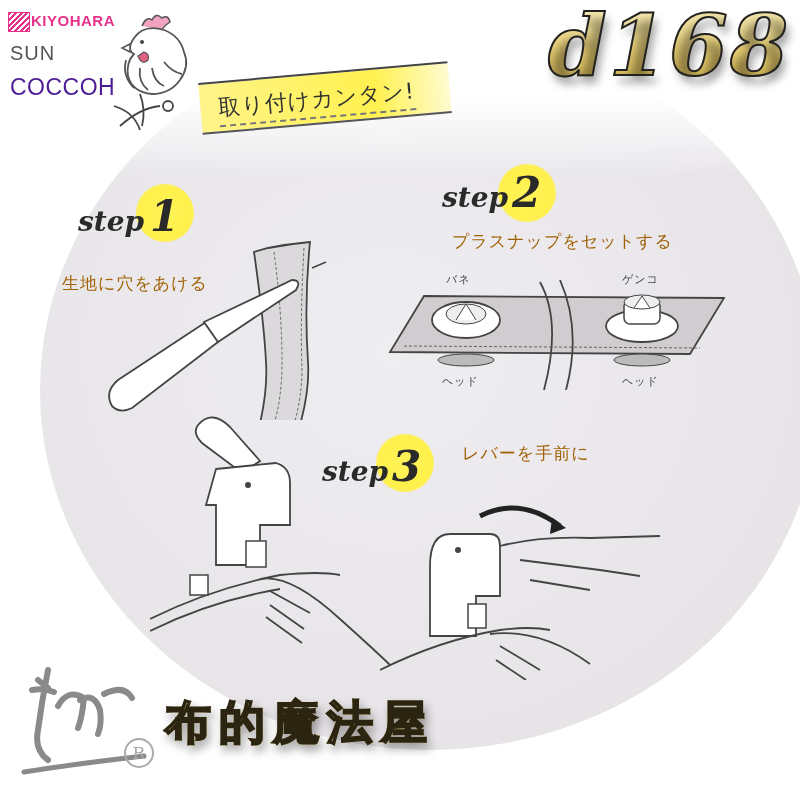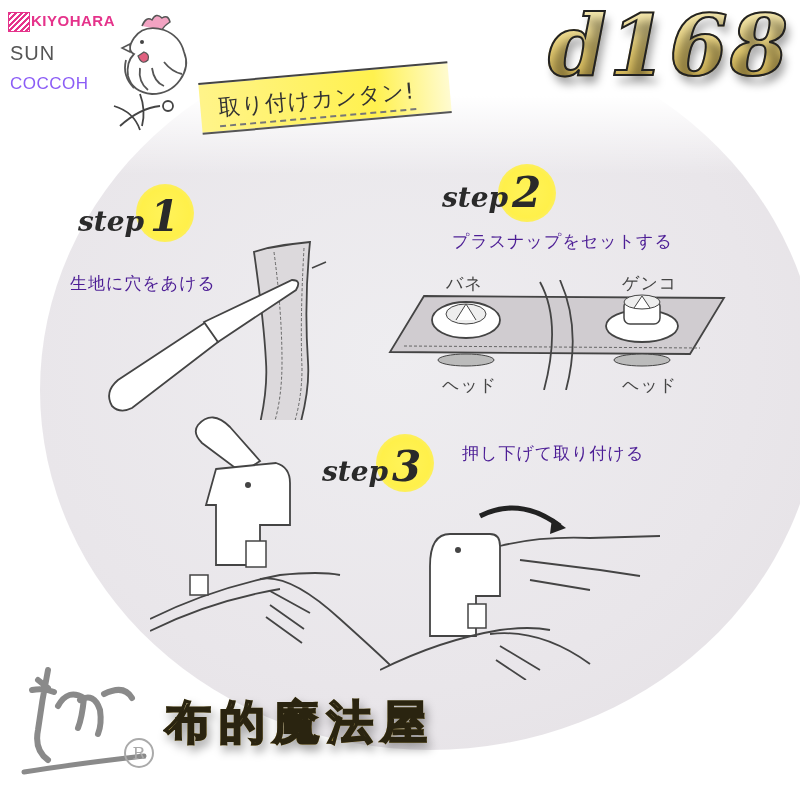--- a/index.html
+++ b/index.html
@@ -19,21 +19,21 @@
   
   .brand { position: absolute; left: 4px; top: 6px; width: 200px; height: 125px; }
   .kiyohara { position: absolute; left: 4px; top: 6px; display: flex; align-items: flex-start; }
   .k-box {
     width: 22px; height: 20px; margin-right: 1px;
     background: repeating-linear-gradient(135deg, #e5338b 0 2px, #ffffff 2px 4px);
     border: 1px solid #e5338b;
   }
   .kiyohara-text { font-family: "Liberation Sans", sans-serif; font-weight: bold; font-size: 15px; color: #e5338b; letter-spacing: 0.5px; }
   .sun { position: absolute; left: 6px; top: 36px; font-family: "Liberation Sans", sans-serif; font-size: 20px; color: #555; letter-spacing: 1px; }
-  .coccoh { position: absolute; left: 6px; top: 68px; font-family: "Liberation Sans", sans-serif; font-size: 17px; color: #8b5cf6; letter-spacing: 0.5px; }
+  .coccoh { position: absolute; left: 6px; top: 68px; font-family: "Liberation Sans", sans-serif; font-size: 23px; color: #4c1d95; letter-spacing: 0.5px; }
   .chicken { position: absolute; left: 108px; top: 6px; }
 
   .product-code {
     position: absolute; left: 548px; top: -4px;
     font-family: "DejaVu Serif", serif; font-style: italic; font-weight: bold;
     font-size: 84px; letter-spacing: 2px;
     color: #e8d68a;
     -webkit-text-stroke: 2px #222;
     text-shadow: 4px 8px 8px rgba(0,0,0,0.35);
     background: linear-gradient(180deg, #fbf4c8 0%, #e5cc72 55%, #c9a946 100%);
@@ -64,22 +64,22 @@
   .step-num {
     font-family: "DejaVu Serif", serif; font-weight: bold; font-style: italic;
     font-size: 42px; color: #2a2a2a; position: relative; z-index: 2; line-height: 1;
   }
   .yellow-dot {
     position: absolute; width: 58px; height: 58px; border-radius: 50%;
     background: radial-gradient(circle, #fff35a 0%, #fff04a 60%, rgba(255,240,74,0.6) 100%);
     z-index: 1;
   }
 
-  .instr { position: absolute; font-size: 17px; color: #4c1d95; letter-spacing: 1px; line-height: 1.35; }
-  .part-label { position: absolute; font-size: 17px; color: #444; letter-spacing: 1px; text-align: center; }
+  .instr { position: absolute; font-size: 17px; color: #a16207; letter-spacing: 1px; line-height: 1.35; }
+  .part-label { position: absolute; font-size: 11px; color: #444; letter-spacing: 1px; text-align: center; }
 
   .illus { position: absolute; }
 
   
   .footer-mark { position: absolute; left: 18px; top: 660px; }
   .reg { position: absolute; left: 124px; top: 738px; width: 30px; height: 30px; border: 2px solid #aaa; border-radius: 50%;
          font-family: "DejaVu Serif", serif; font-size: 17px; color: #aaa; text-align: center; line-height: 26px; }
   .shop-name {
     position: absolute; left: 165px; top: 692px;
     font-family: "DejaVu Sans", sans-serif; font-weight: bold; font-size: 46px; letter-spacing: 8px;
@@ -120,21 +120,21 @@
 </svg>
 <div class="tag">
   <span class="tag-text">取り付けカンタン!</span>
 </div>
 
 <div class="step-title" style="left:78px; top:196px;">
   <div class="yellow-dot" style="left:58px; top:-12px;"></div>
   <span class="step-word">step</span>
   <span class="step-num" style="margin-left:6px;">1</span>
 </div>
-<div class="instr" style="left:70px; top:272px;">生地に穴をあける</div>
+<div class="instr" style="left:62px; top:272px;">生地に穴をあける</div>
 
 <svg class="illus" style="left:100px; top:230px;" width="270" height="190" viewBox="0 0 270 190">
   <path d="M168 18 q20-4 42-6 q-6 60 -2 120 q2 30 -10 70 l-40 0 q10-40 8-70 q-2-40 -12-110z" fill="#dcd9dc" stroke="#444" stroke-width="1.8"></path>
   <path d="M174 22 q8 60 8 110 q0 36 -8 62 M204 18 q-4 70 -2 120 q0 30 -8 56" fill="none" stroke="#666" stroke-width="1" stroke-dasharray="3 2"></path>
   <path d="M212 38 l14-6" stroke="#444" stroke-width="1.5"></path>
   <path d="M12 176 q-8-14 6-26 l88-58 l12 20 l-86 66 q-12 6-20-2z" fill="#fff" stroke="#444" stroke-width="1.8"></path>
   <path d="M104 92 l88-42 q10 0 4 10 l-78 52z" fill="#fff" stroke="#444" stroke-width="1.8"></path>
 </svg>
 
 <div class="step-title" style="left:442px; top:172px;">
@@ -163,21 +163,21 @@
   <ellipse cx="258" cy="22" rx="18" ry="7" fill="#eee" stroke="#444"></ellipse>
   <path d="M250 28 l8-12 l8 12" fill="#fff" stroke="#444"></path>
 </svg>
 
 <div class="step-title" style="left:322px; top:446px;">
   <div class="yellow-dot" style="left:54px; top:-12px;"></div>
   <span class="step-word">step</span>
   <span class="step-num" style="margin-left:4px;">3</span>
 </div>
 <div class="instr" style="left:462px; top:442px;">
-  <div>押し下げて取り付ける</div>
+  <div>レバーを手前に</div>
 </div>
 
 <svg class="illus" style="left:150px; top:405px;" width="260" height="260" viewBox="0 0 260 260">
   <path d="M48 20 q14-16 32 2 l30 34 l-18 12 l-40-30 q-10-10-4-18z" fill="#fff" stroke="#444" stroke-width="1.8"></path>
   <path d="M66 64 l60-6 q14 4 14 20 l0 42 l-30 0 l0 40 l-44 0 l0-60 l-10 0z" fill="#fff" stroke="#444" stroke-width="1.8"></path>
   <circle cx="98" cy="80" r="3" fill="#444"></circle>
   <rect x="96" y="136" width="20" height="26" fill="#fff" stroke="#444" stroke-width="1.5"></rect>
   <path d="M0 214 q60-30 130-44 q40-4 60 0 M0 226 q60-30 130-42" fill="none" stroke="#444" stroke-width="1.8"></path>
   <path d="M40 170 l18 0 l0 20 l-18 0z" fill="#fff" stroke="#444" stroke-width="1.5"></path>
   <path d="M110 174 q30-6 80 40 q40 36 50 46 M120 186 l40 22 M120 200 l34 24 M116 212 l36 26" fill="none" stroke="#444" stroke-width="1.8"></path>

